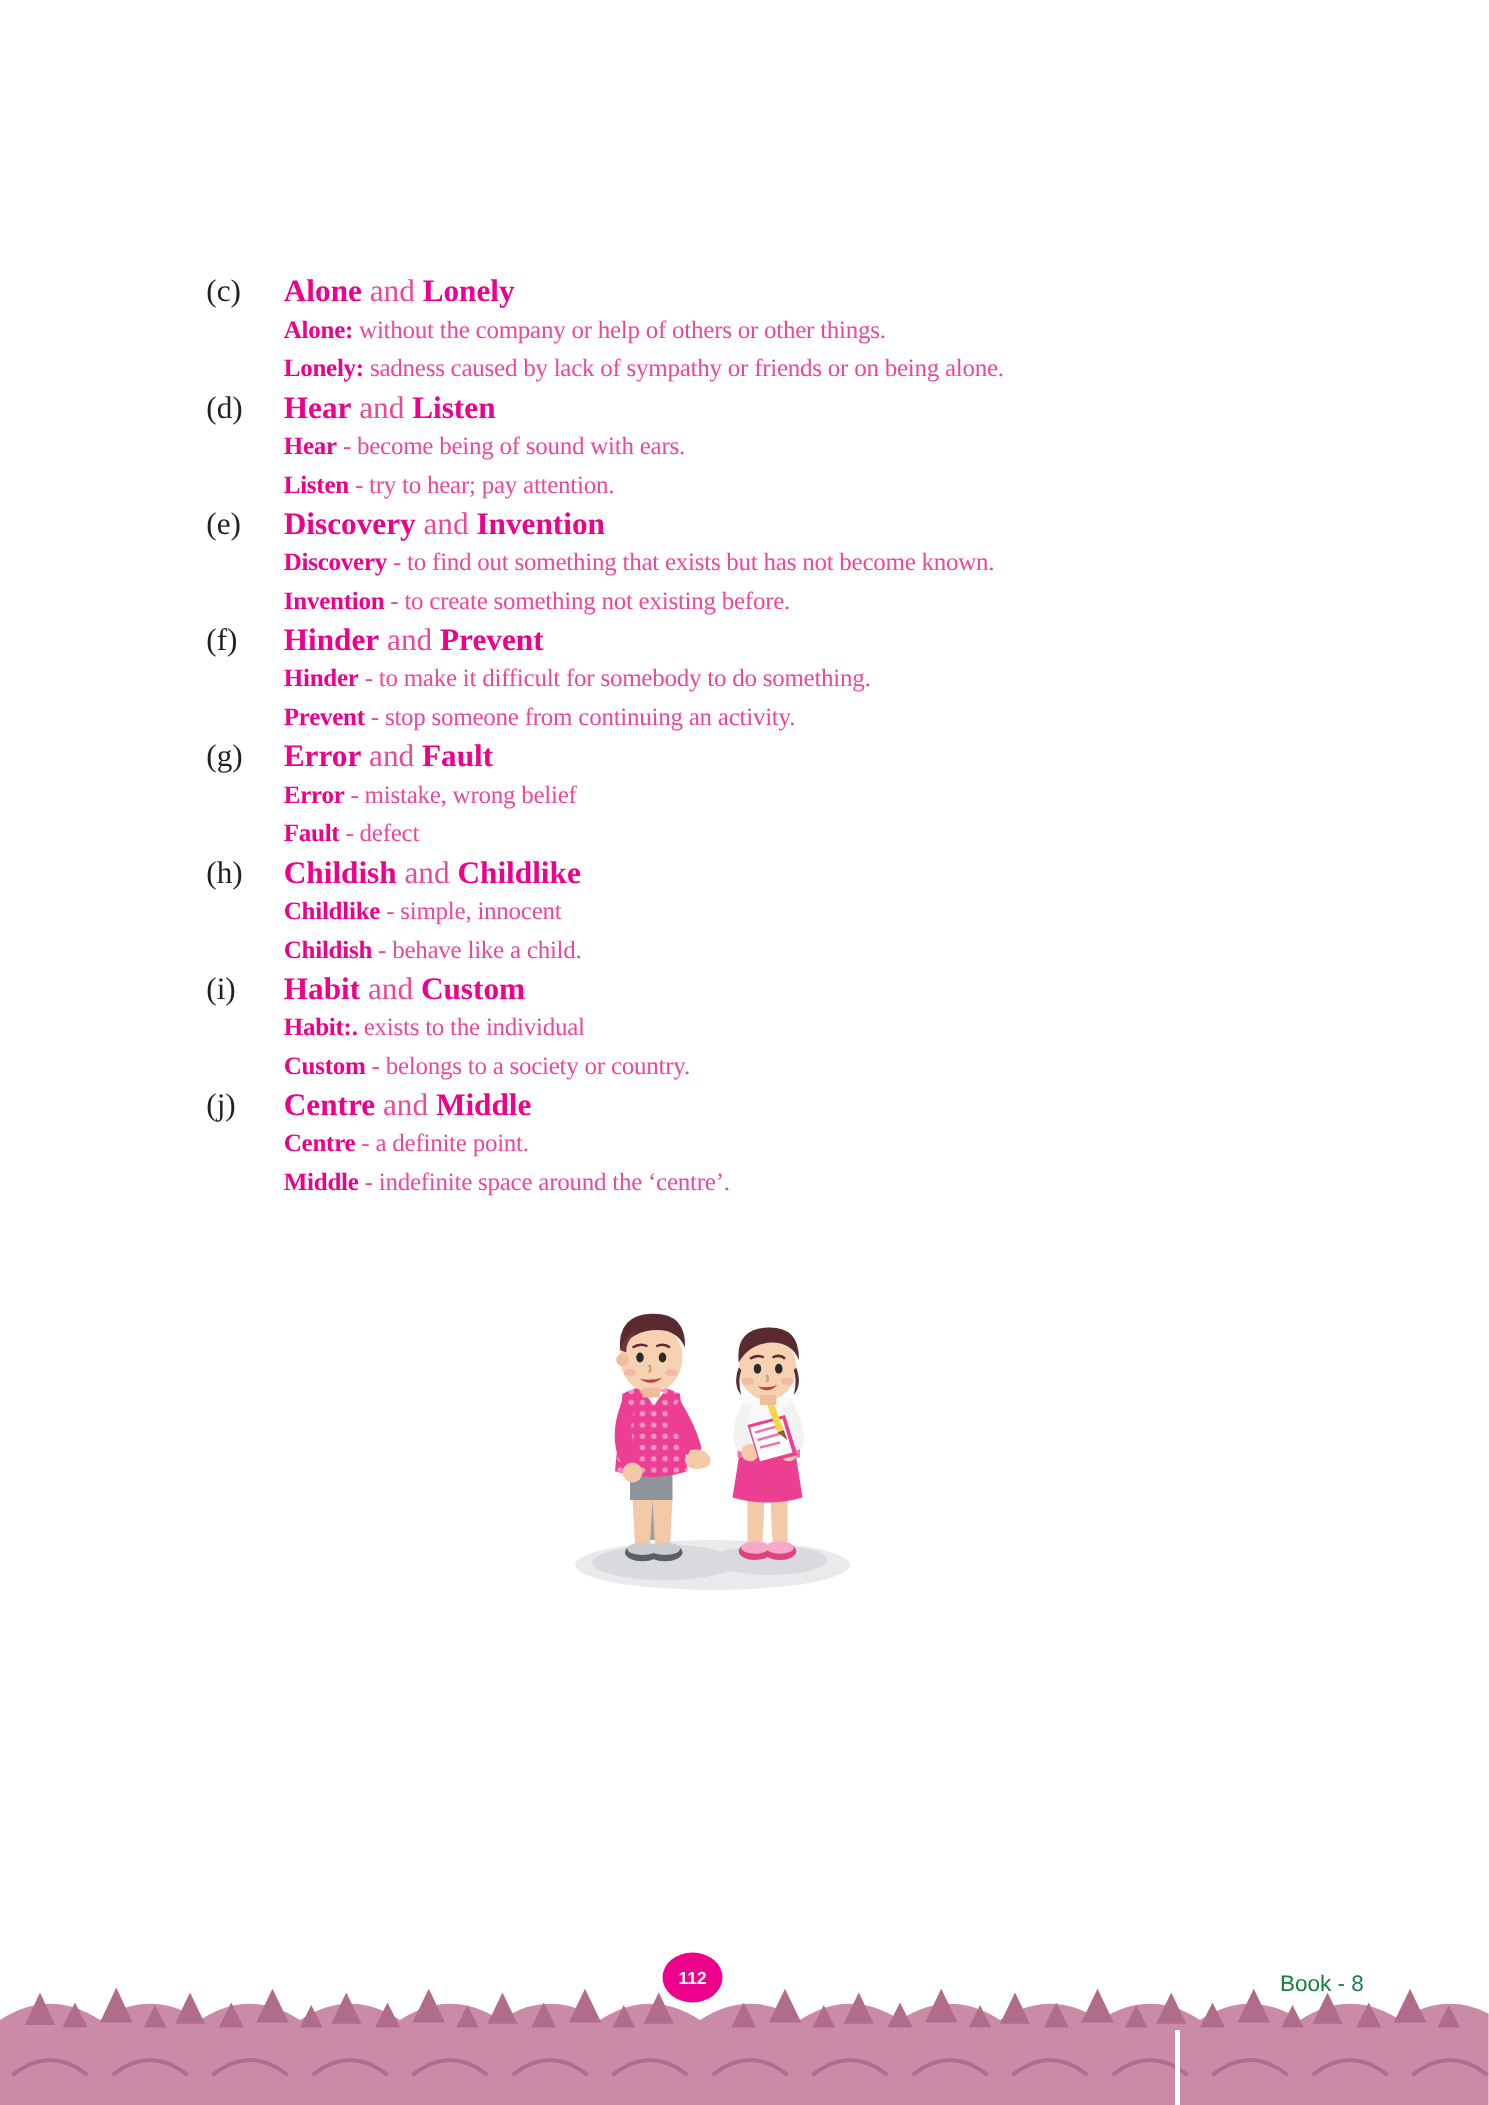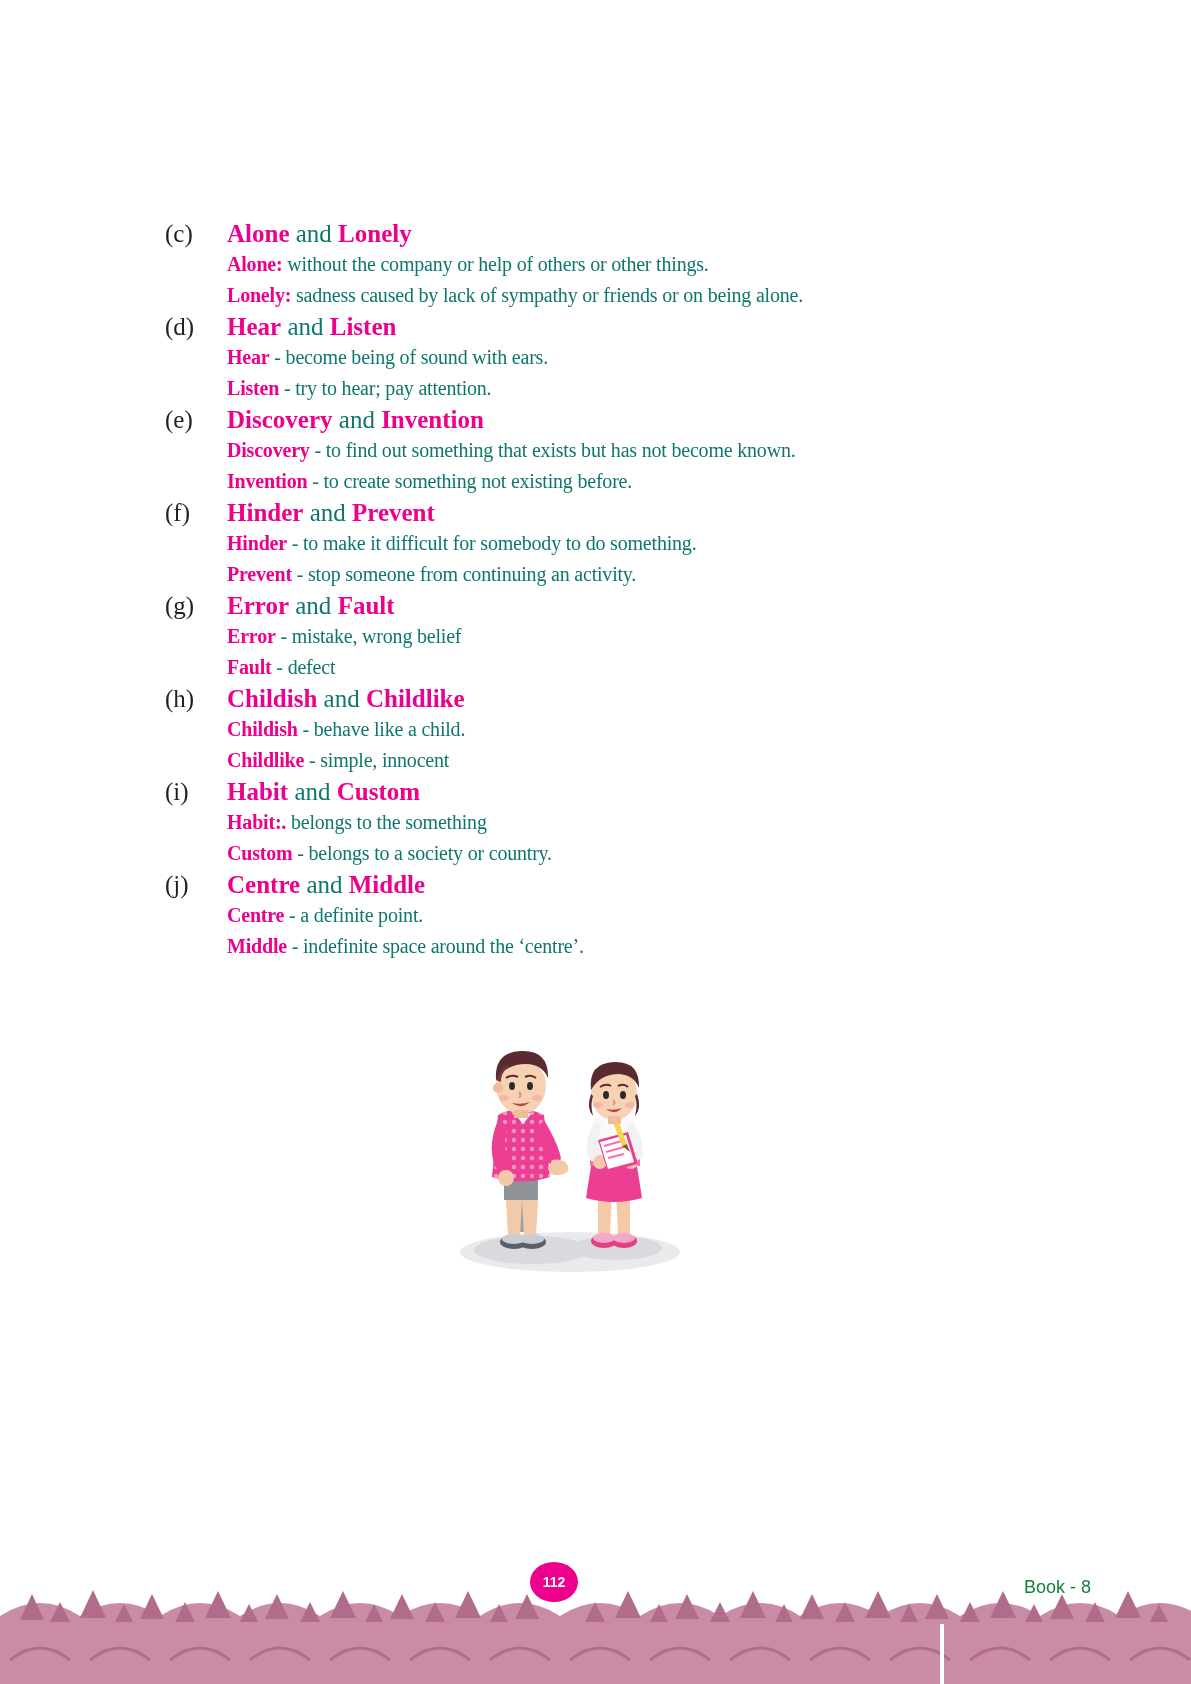--- a/index.html
+++ b/index.html
@@ -52,21 +52,21 @@
     line-height: 31px;
     color: #231f20;
     font-family: "Liberation Serif", serif;
     letter-spacing: -0.2px;
   }
   .kw {
     color: #ec008c;
     font-weight: bold;
   }
   .plain {
-    color: #0f766e;
+    color: #ec4899;
   }
   
   .illustration {
     position: absolute;
     left: 420px;
     top: 1010px;
     width: 300px;
     height: 280px;
   }
   
@@ -186,36 +186,36 @@
       </div>
     </div>
 
     <div class="entry">
       <div class="marker">(h)</div>
       <div class="entry-body">
         <div class="headline">
           <span class="kw">Childish</span><span class="plain"> and </span><span class="kw">Childlike</span>
         </div>
         <div class="defline">
+          <span class="kw">Childlike</span><span class="plain"> - </span><span class="plain">simple, innocent</span>
+        </div>
+        <div class="defline">
           <span class="kw">Childish</span><span class="plain"> - </span><span class="plain">behave like a child.</span>
         </div>
-        <div class="defline">
-          <span class="kw">Childlike</span><span class="plain"> - </span><span class="plain">simple, innocent</span>
-        </div>
       </div>
     </div>
 
     <div class="entry">
       <div class="marker">(i)</div>
       <div class="entry-body">
         <div class="headline">
           <span class="kw">Habit</span><span class="plain"> and </span><span class="kw">Custom</span>
         </div>
         <div class="defline">
-          <span class="kw">Habit:.</span><span class="plain"> </span><span class="plain">belongs to the something</span>
+          <span class="kw">Habit:.</span><span class="plain"> </span><span class="plain">exists to the individual</span>
         </div>
         <div class="defline">
           <span class="kw">Custom</span><span class="plain"> - </span><span class="plain">belongs to a society or country.</span>
         </div>
       </div>
     </div>
 
     <div class="entry">
       <div class="marker">(j)</div>
       <div class="entry-body">

